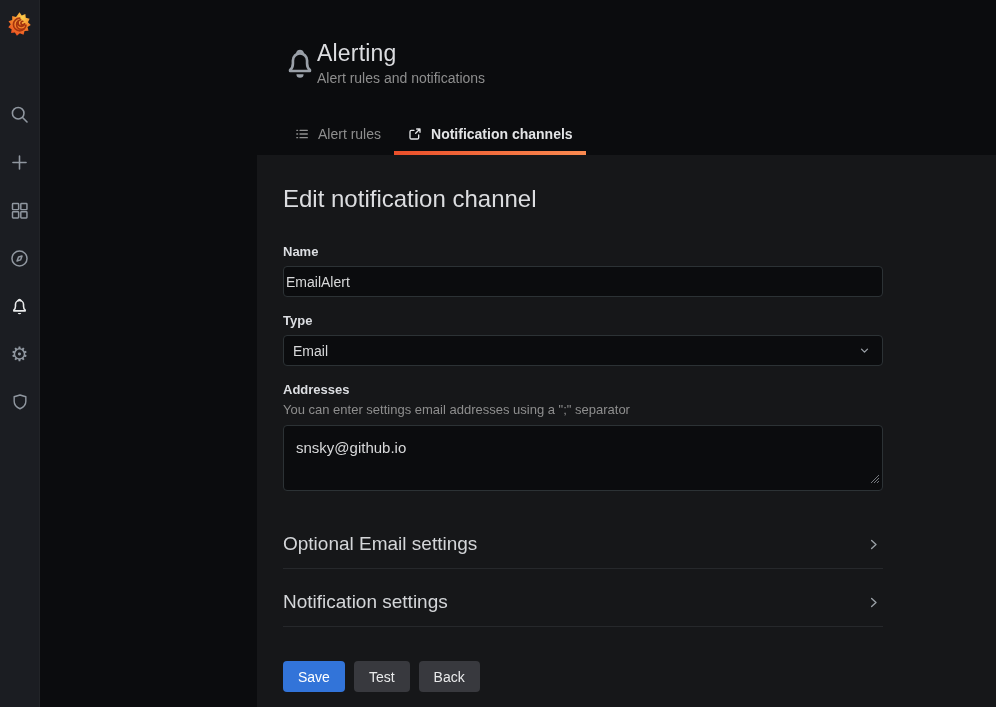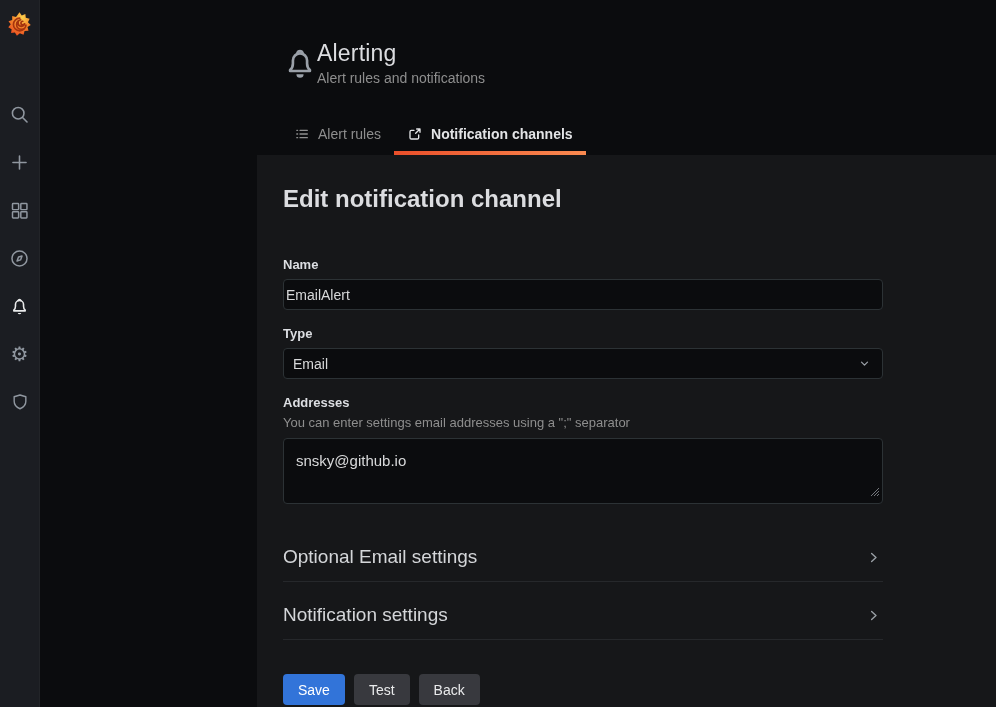--- a/index.html
+++ b/index.html
@@ -41,21 +41,21 @@
   .tab.active::after {
     content:""; position:absolute; left:0; right:0; bottom:-4px; height:4px;
     background:linear-gradient(90deg, var(--underline-start,#ea4f2a) 0%, var(--underline-end,#fa8a50) 100%);
   }
   
   .panel {
     position:absolute; left:257px; top:155px; right:0; bottom:0;
     background:var(--panel-bg,#161719);
     padding:30px 26px; overflow:hidden;
   }
-  .form-title { font-size:24px; font-weight:700; color:#dcdde0; margin-bottom:44px; }
+  .form-title { font-size:24px; font-weight:400; color:#dcdde0; margin-bottom:31px; }
   .field { width:600px; margin-bottom:16px; }
   .field-label { display:block; font-size:13px; font-weight:700; color:#dcdee2; margin-bottom:7px; }
   .field-desc { font-size:13px; color:#8e8e8e; margin:-2px 0 8px; }
   .text-input, .select, .textarea-box {
     width:100%; background:var(--input-bg,#0b0c0e);
     border:1px solid var(--input-border,#2c3235); border-radius:4px;
     color:#d8d9da; font-family:"Liberation Sans", sans-serif;
   }
   .text-input { height:31px; padding:0 2px; font-size:14px; outline:none; }
   .select { height:31px; display:flex; align-items:center; justify-content:space-between; padding:0 9px; font-size:14px; cursor:pointer; }

